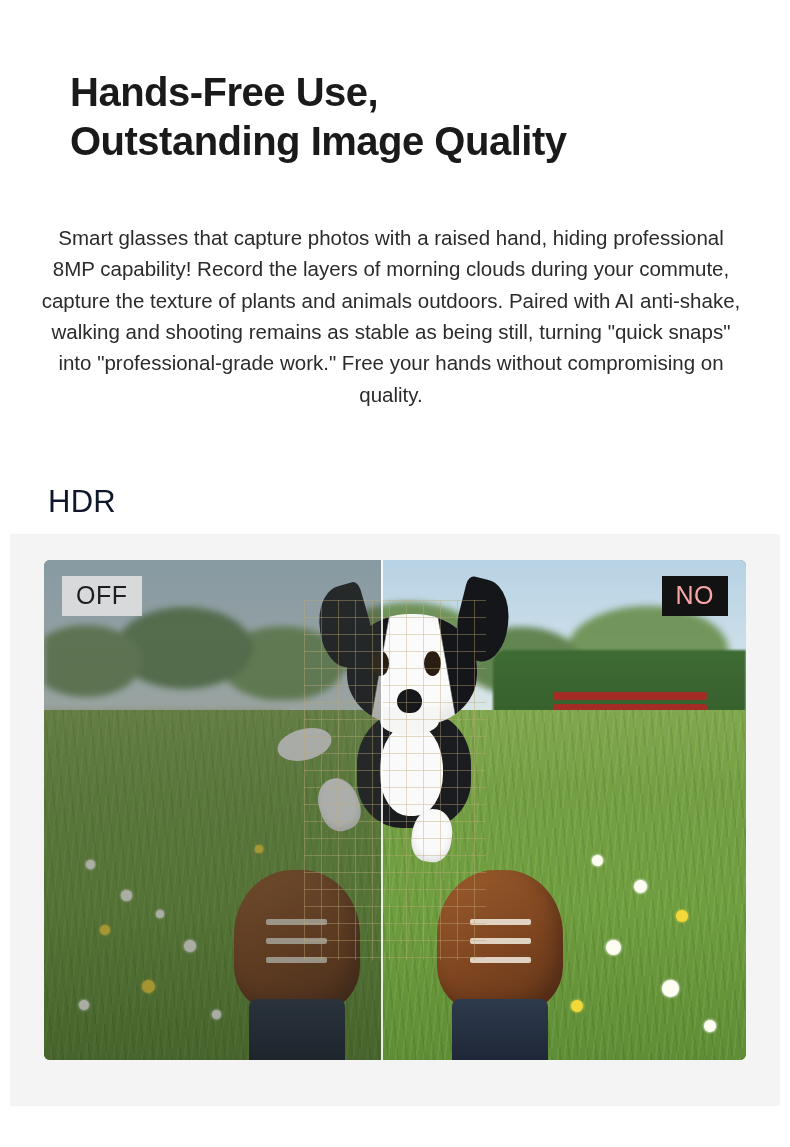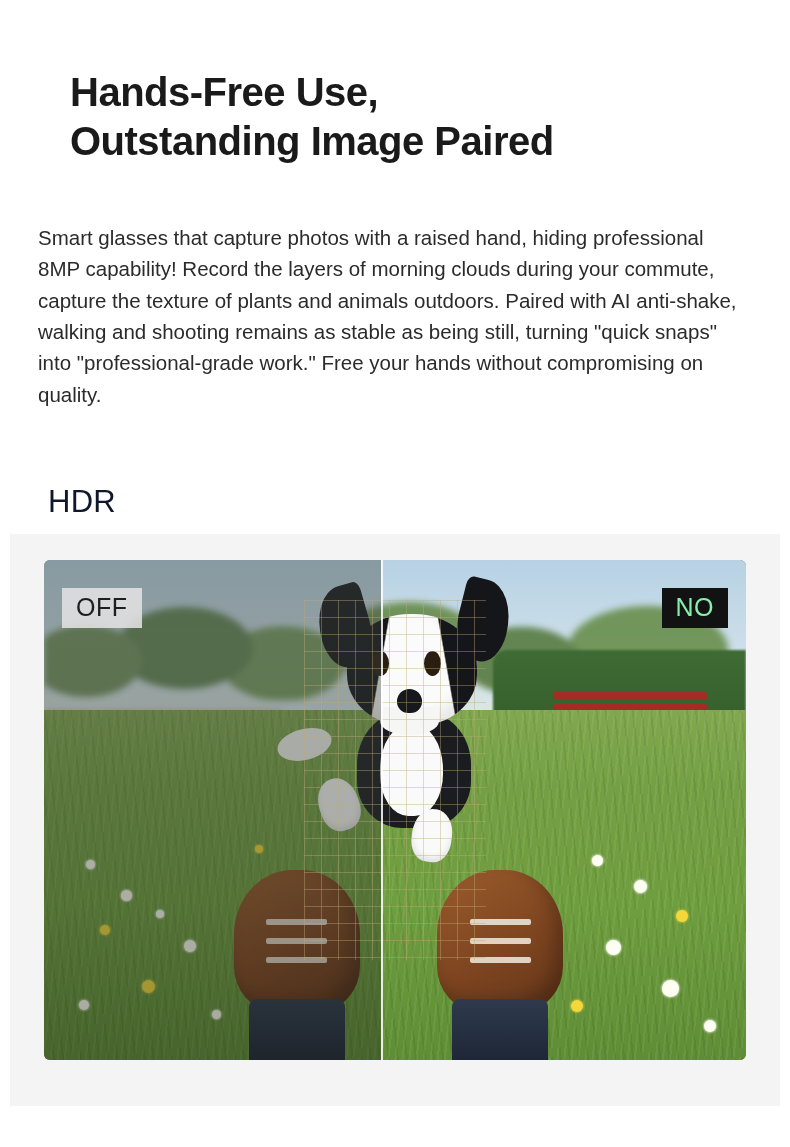--- a/index.html
+++ b/index.html
@@ -31,20 +31,21 @@
   .headline .line { display: block; }
   .body-copy {
     position: absolute;
     left: 38px;
     top: 222px;
     width: 706px;
     font-size: 20.5px;
     line-height: 1.53;
     color: #2b2b2b;
     font-weight: 400;
+    text-align: center;
   }
   .hdr-label {
     position: absolute;
     left: 48px;
     top: 484px;
     font-size: 31px;
     color: #0f172a;
     font-weight: 400;
     letter-spacing: 0.3px;
   }
@@ -225,41 +226,40 @@
       repeating-linear-gradient(to bottom, rgba(190,170,120,.55) 0 1px, rgba(0,0,0,0) 1px 17px);
     opacity: .75;
   }
   .tag {
     position: absolute;
     padding: 5px 14px;
     font-size: 25px;
     line-height: 1.18;
     letter-spacing: .5px;
     font-weight: 400;
-    margin-top: 12px;
   }
   .tag-off {
     left: 18px; top: 16px;
     background: rgba(225,225,225,.88);
     color: #1e1e1e;
   }
   .tag-on {
     right: 18px; top: 16px;
     background: #121212;
-    color: #86efac;
+    color: #fca5a5;
   }
 </style>
 </head>
 <body>
 
 <div class="page">
 
   <h1 class="headline">
     <span class="line">Hands-Free Use,</span>
-    <span class="line">Outstanding Image Paired</span>
+    <span class="line">Outstanding Image Quality</span>
   </h1>
 
   <p class="body-copy">Smart glasses that capture photos with a raised hand, hiding professional 8MP capability! Record the layers of morning clouds during your commute, capture the texture of plants and animals outdoors. Paired with AI anti-shake, walking and shooting remains as stable as being still, turning "quick snaps" into "professional-grade work." Free your hands without compromising on quality.</p>
 
   <div class="hdr-label">HDR</div>
 
   <div class="media-band"></div>
 
   <div class="photo">
 

